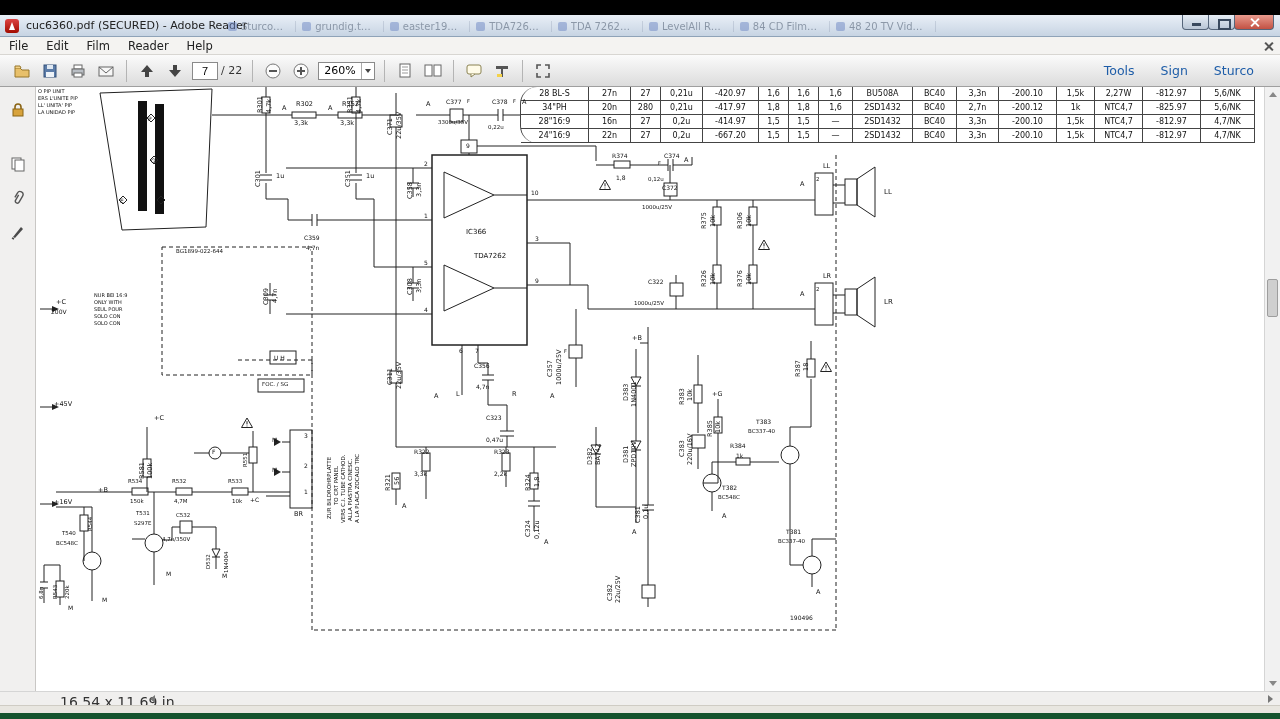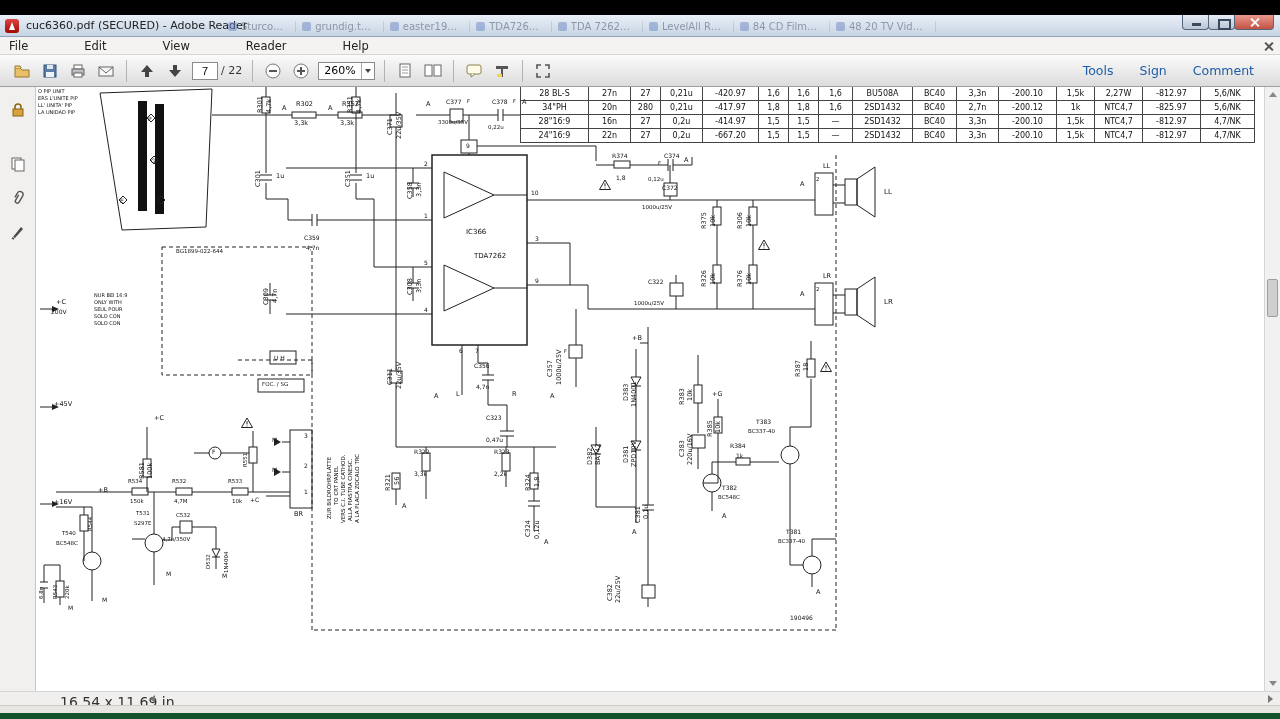--- a/index.html
+++ b/index.html
@@ -63,21 +63,21 @@
   .side-ico{width:36px;height:30px;display:flex;align-items:center;justify-content:center;}
 
   
   .docview{position:absolute;left:36px;top:72px;width:1228px;height:604px;background:#fff;overflow:hidden;}
   .schematic{position:absolute;left:0;top:0;width:1228px;height:604px;}
   .schematic svg{position:absolute;left:0;top:0;}
   #labels .lbl{position:absolute;font-size:6.5px;line-height:1;color:#111;white-space:nowrap;}
   #labels .rot{transform-origin:0 0;transform:rotate(-90deg);}
   .spec-table{position:absolute;left:484px;top:0;display:grid;
     grid-template-columns:68px 42px 30px 42px 56px 30px 30px 34px 60px 44px 42px 58px 38px 48px 58px 54px;
-    grid-auto-rows:14px;border-left:1px solid #444;background:#fff;}
+    grid-auto-rows:14px;border-left:1px solid #444;background:#fff;border-radius:17px;}
   .spec-table .cell{border-right:1px solid #444;border-bottom:1px solid #444;font-size:8px;
     display:flex;align-items:center;justify-content:center;white-space:nowrap;overflow:hidden;color:#111;}
 
   
   .vscroll{position:absolute;right:0;top:72px;width:16px;height:604px;background:#f1f1f1;border-left:1px solid #d5d5d5;}
   .vs-btn{position:absolute;left:2px;width:12px;height:12px;}
   .vs-up{top:2px;} .vs-down{bottom:2px;}
   .vs-up:after{content:"";position:absolute;left:2px;top:3px;border-left:4px solid transparent;border-right:4px solid transparent;border-bottom:5px solid #888;}
   .vs-down:after{content:"";position:absolute;left:2px;top:4px;border-left:4px solid transparent;border-right:4px solid transparent;border-top:5px solid #888;}
   .vs-thumb{position:absolute;left:2px;top:192px;width:11px;height:38px;background:#cfcfcf;border:1px solid #9d9d9d;border-radius:2px;}
@@ -151,24 +151,24 @@
         </span>
       </div>
     <div class="caption">
       <span class="cap min"></span>
       <span class="cap max"></span>
       <span class="cap close"></span>
     </div>
   </div>
 
   <div class="menubar">
-    <span id="menu-items" style="display:flex;gap:38px;">
+    <span id="menu-items" style="display:flex;">
         <span class="menu-item">File</span>
         <span class="menu-item">Edit</span>
-        <span class="menu-item">View</span>
+        <span class="menu-item">Film</span>
         <span class="menu-item">Reader</span>
         <span class="menu-item">Help</span>
       </span>
     <span class="doc-close"></span>
   </div>
 
   <div class="toolbar">
     <button class="tbtn">
       <svg width="16" height="16">
           <path d="M1,5 h5 l2,2 h7 v7 h-14 z" fill="#e8c06a" stroke="#97772b"></path>
@@ -255,21 +255,21 @@
     </button>
     <span class="tsep"></span>
     <button class="tbtn">
       <svg width="16" height="16">
           <path d="M2,6 V2 H6 M10,2 H14 V6 M14,10 V14 H10 M6,14 H2 V10" fill="none" stroke="#555" stroke-width="1.6"></path>
         </svg>
     </button>
     <div class="tb-right">
       <span class="tb-link">Tools</span>
       <span class="tb-link">Sign</span>
-      <span class="tb-link">Comment</span>
+      <span class="tb-link">Sturco</span>
     </div>
   </div>
 
   <div class="sidebar">
     <div class="side-ico" style="margin-top:8px;">
       <svg width="16" height="16">
           <rect x="3" y="7" width="10" height="7" fill="#d8a33c" stroke="#8a6414"></rect>
           <path d="M5,7 V5 a3,3 0 0 1 6,0 V7" fill="none" stroke="#8a6414" stroke-width="1.6"></path>
         </svg>
     </div>

